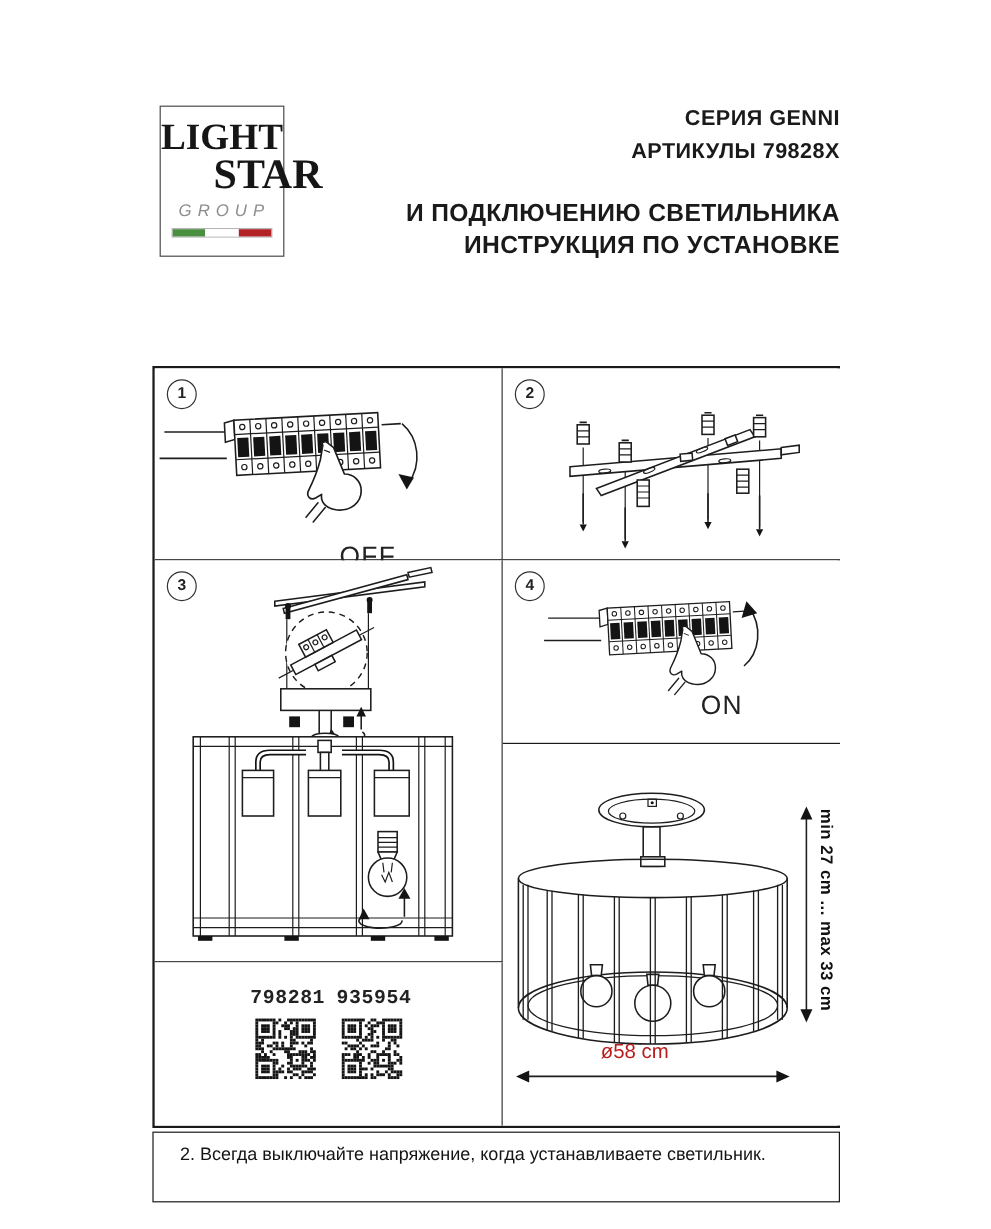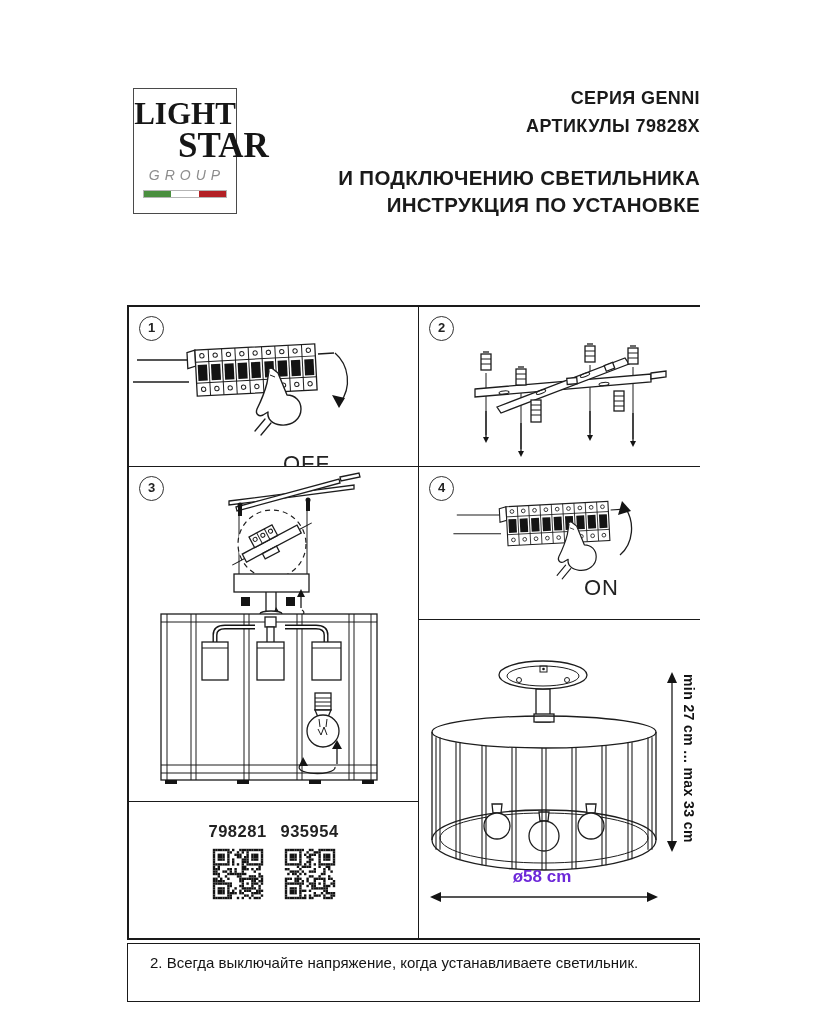--- a/index.html
+++ b/index.html
@@ -32,28 +32,28 @@
   .clamp{left:290px;top:313px;width:281px;height:318px;}
   .badge{position:absolute;left:10px;top:9px;width:23px;height:23px;border:1.5px solid #333;
          border-radius:50%;font-size:13px;font-weight:700;text-align:center;line-height:22px;color:#222;}
   .cell svg{position:absolute;left:0;top:0;}
   .switch-label{position:absolute;font-size:22px;letter-spacing:1px;color:#222;font-weight:400;}
   .off-label{left:154px;top:112px;margin-top:32px;}
   .on-label{left:165px;top:108px;}
   
   .qr-wrap{position:absolute;left:0;top:0;width:100%;height:100%;display:flex;
            justify-content:center;align-items:flex-start;gap:14px;padding-top:20px;box-sizing:border-box;}
-  .qr-col{width:58px;text-align:left;}
+  .qr-col{width:58px;text-align:left;font-family:Liberation Mono, monospace;}
   .qr-num{font-size:16.5px;font-weight:700;letter-spacing:.5px;color:#222;margin-bottom:6px;}
   .qr-col svg{position:static;display:block;margin:0 auto;}
   
   .dim-h{position:absolute;right:3px;top:54px;height:176px;display:flex;align-items:center;
          writing-mode:vertical-rl;font-size:14px;font-weight:700;letter-spacing:.4px;color:#111;}
-  .dim-d{position:absolute;left:53px;top:247px;width:140px;text-align:center;
-         font-size:17px;font-weight:700;color:#6d28d9;}
+  .dim-d{position:absolute;left:40px;top:247px;width:140px;text-align:center;
+         font-size:17px;font-weight:400;color:#b91c1c;}
   
   .footer{position:absolute;left:127px;top:943px;width:573px;height:59px;
           border:1.5px solid #1a1a1a;box-sizing:border-box;padding:9px 0 0 22px;}
   .footer div{font-size:15px;line-height:20px;color:#141414;}
   
   svg .ln{stroke:#1d1d1d;stroke-width:1.3;fill:none;}
   svg .lnw{stroke:#1d1d1d;stroke-width:1.3;fill:#fff;}
   svg .blk{fill:#141414;stroke:none;}
   svg .thin{stroke:#1d1d1d;stroke-width:1;fill:none;}
 </style>

